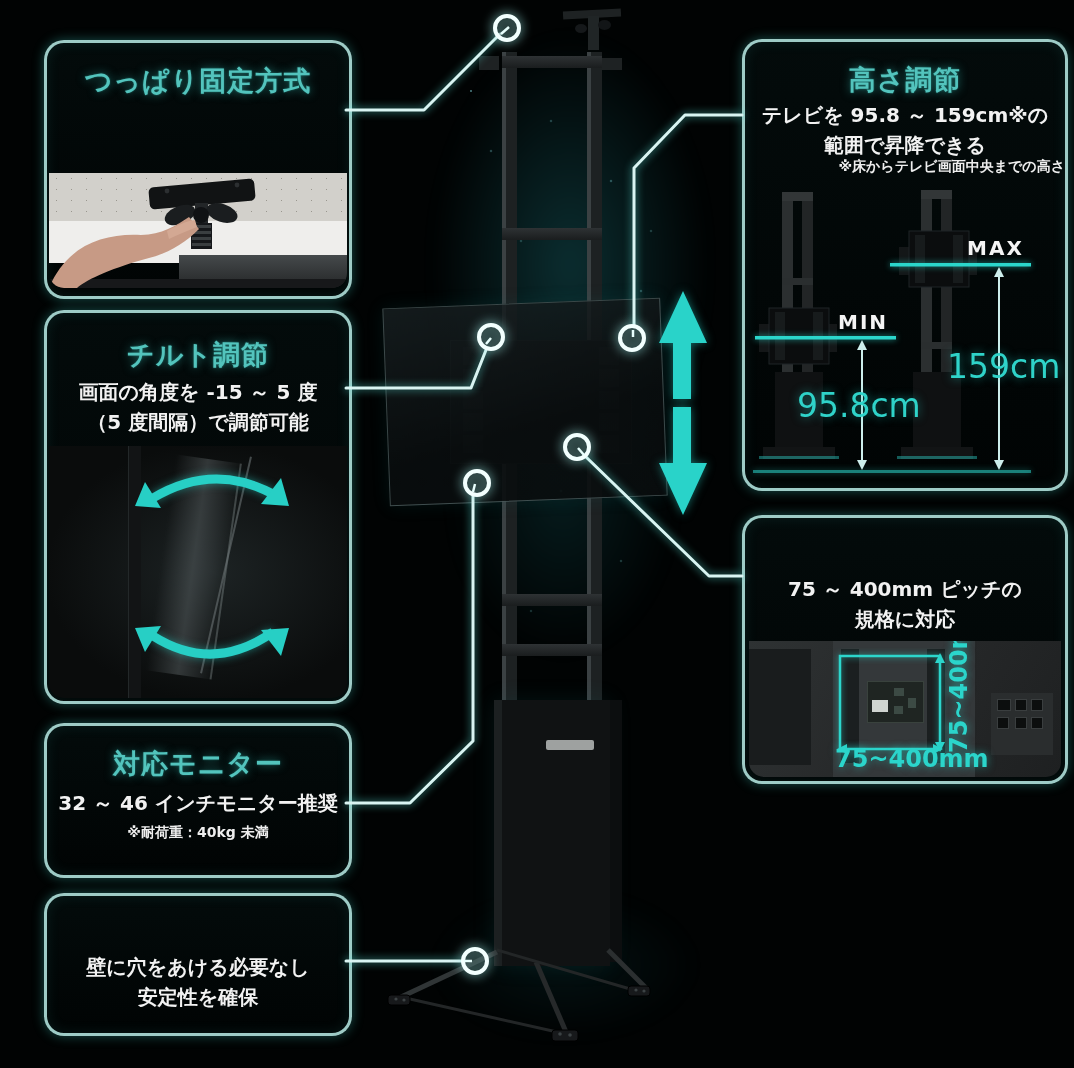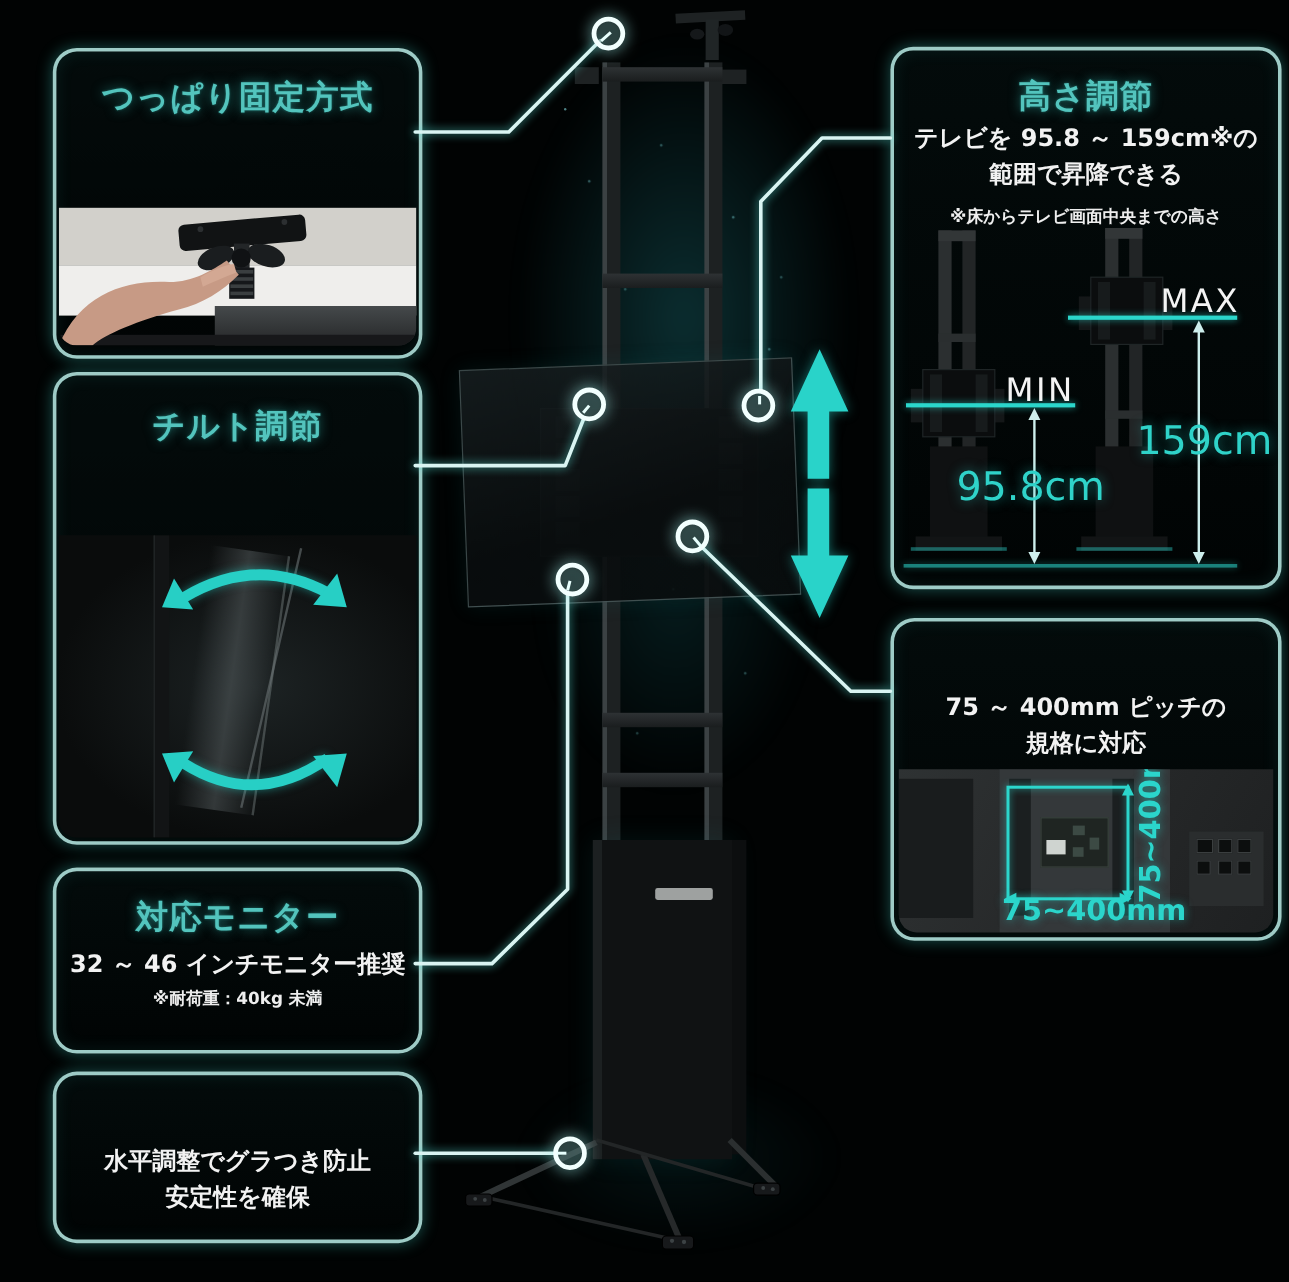--- a/index.html
+++ b/index.html
@@ -56,21 +56,21 @@
   .shadowstrip{background:#17181a;}
 
   
   .tilt-bg{background:radial-gradient(ellipse at 55% 50%,#1d2324 0%,#0a0c0c 72%);}
   .tilt-pole{background:#121415;border-left:1px solid #232829;}
   .tilt-screen{background:linear-gradient(90deg,rgba(60,66,68,0),rgba(96,104,106,.45),rgba(40,44,45,.15));
                border-right:2px solid rgba(150,160,160,.35);transform:rotate(8deg);}
   .tilt-edge{background:#6a7375;transform:rotate(13deg);opacity:.6;}
 
   
-  .minmax{position:absolute;color:#f4f4f4;font-weight:normal;font-size:27px;letter-spacing:2px;}
+  .minmax{position:absolute;color:#f4f4f4;font-weight:bold;font-size:20px;letter-spacing:2px;}
   .cmval{position:absolute;color:#2fd3c9;font-size:33px;font-weight:500;
          text-shadow:0 0 10px rgba(40,210,200,.55);}
 
   
   .vesa-bg{background:linear-gradient(120deg,#2e3233 0%,#27292a 45%,#1e2021 100%);}
   .vesa-dark{background:#191c1d;}
   .vesa-plate{background:#34383a;}
   .vesa-rail{background:#1b1f20;}
   .vesa-board{background:#1f2522;border:1px solid #39423d;}
   .vesa-chip{background:#3c4a44;}
@@ -191,20 +191,24 @@
         <ellipse cx="173" cy="40" rx="16" ry="9" fill="#1a1d1f" transform="rotate(18 173 40)"></ellipse>
         <circle cx="152" cy="42" r="8" fill="#101214"></circle>
         <path d="M0,115 C18,72 55,60 92,62 C112,62 128,52 140,44 L150,56 C136,70 120,80 100,85 C66,94 38,106 28,115 Z" fill="#c79a85"></path>
         <path d="M118,58 C128,52 138,48 146,47 L148,54 C138,58 128,62 120,66 Z" fill="#d3a893"></path>
       </svg>
     </div>
   </div>
 
   <div class="feature-box" style="left:44px;top:310px;width:302px;height:388px;">
     <div class="box-title" style="top:24px;text-align:center;">チルト調節</div>
+    <div class="box-body" style="top:64px;">
+      <div>画面の角度を -15 ～ 5 度</div>
+      <div>（5 度間隔）で調節可能</div>
+    </div>
     <div class="inner-img tilt-bg" style="left:2px;right:2px;top:133px;bottom:3px;">
       <div class="abs tilt-pole" style="left:79px;top:0;width:12px;height:100%;"></div>
       <div class="abs tilt-screen" style="left:112px;top:12px;width:64px;height:218px;"></div>
       <div class="abs tilt-edge" style="left:176px;top:8px;width:2px;height:222px;"></div>
       <svg class="abs" style="left:0;top:0;" width="292" height="244" viewBox="0 0 292 244">
         <g stroke="#27cfc5" stroke-width="9" fill="none" style="filter:drop-shadow(0 0 4px rgba(40,210,200,.5));">
           <path d="M104,52 Q164,16 224,48"></path>
           <path d="M104,190 Q164,228 224,186"></path>
         </g>
         <g fill="#27cfc5">
@@ -218,32 +222,32 @@
   </div>
 
   <div class="feature-box" style="left:44px;top:723px;width:302px;height:149px;">
     <div class="box-title" style="top:20px;">対応モニター</div>
     <div class="box-body" style="top:62px;">32 ～ 46 インチモニター推奨</div>
     <div class="box-note" style="top:98px;">※耐荷重：40kg 未満</div>
   </div>
 
   <div class="feature-box" style="left:44px;top:893px;width:302px;height:137px;">
     <div class="box-body" style="top:56px;">
-      <div>水平調整でグラつき防止</div>
+      <div>壁に穴をあける必要なし</div>
       <div>安定性を確保</div>
     </div>
   </div>
 
-  <div class="feature-box" style="left:742px;top:39px;width:320px;height:446px;border-radius:19px;">
+  <div class="feature-box" style="left:742px;top:39px;width:320px;height:446px;">
     <div class="box-title" style="top:20px;">高さ調節</div>
     <div class="box-body" style="top:58px;">
       <div>テレビを 95.8 ～ 159cm※の</div>
       <div>範囲で昇降できる</div>
     </div>
-    <div class="box-note" style="top:130px;">※床からテレビ画面中央までの高さ</div>
+    <div class="box-note" style="top:116px;text-align:right;">※床からテレビ画面中央までの高さ</div>
 
     <svg class="abs" style="left:0;top:0;" width="314" height="440" viewBox="0 0 314 440">
 
       <g>
         <rect x="37" y="150" width="11" height="258" fill="#2b2f30"></rect>
         <rect x="57" y="150" width="11" height="258" fill="#222526"></rect>
         <rect x="37" y="150" width="31" height="9" fill="#323637"></rect>
         <rect x="37" y="236" width="31" height="7" fill="#2a2e2f"></rect>
         <rect x="30" y="330" width="48" height="78" fill="#0f1112"></rect>
         <rect x="14" y="282" width="12" height="28" fill="#141718"></rect>

